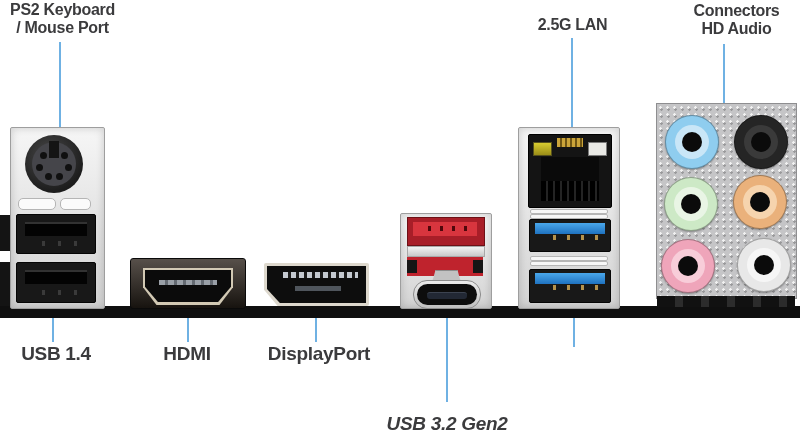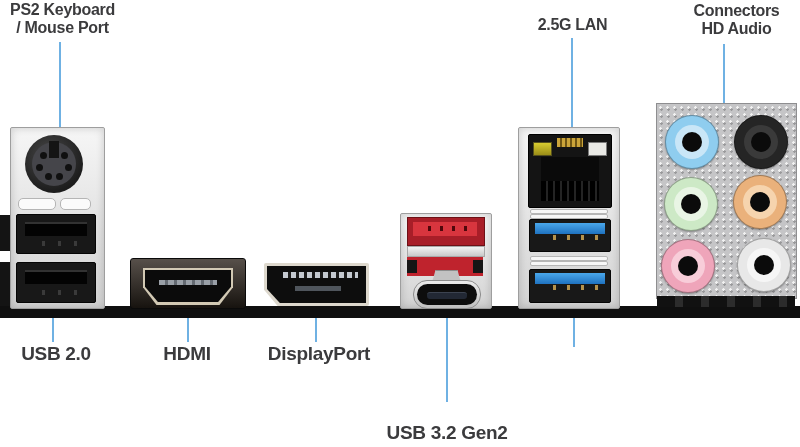--- a/index.html
+++ b/index.html
@@ -39,29 +39,29 @@
   </div>
   <div class="label label-top" style="left:510px;top:16px;width:125px;">
     <div>2.5G LAN</div>
   </div>
   <div class="label label-top" style="left:674px;top:2px;width:125px;">
     <div>Connectors</div>
     <div>HD Audio</div>
   </div>
 
   <div class="label label-bot" style="left:0;top:343px;width:112px;">
-    <div>USB 2.0</div>
+    <div>USB 1.4</div>
   </div>
   <div class="label label-bot" style="left:247px;top:343px;width:144px;">
     <div>DisplayPort</div>
   </div>
   <div class="label label-bot" style="left:131px;top:343px;width:112px;">
     <div>HDMI</div>
   </div>
-  <div class="label label-bot" style="left:375px;top:422px;width:144px;">
+  <div class="label label-bot" style="left:375px;top:413px;width:144px;font-style:italic;">
     <div>USB 3.2 Gen2</div>
   </div>
 
   <div class="arrow-line" style="left:59px;top:42px;height:86px;"></div>
   <div class="ah ah-down" style="left:56px;top:128px;"></div>
 
   <div class="arrow-line" style="left:571px;top:38px;height:100px;"></div>
   <div class="ah ah-down" style="left:568px;top:138px;"></div>
 
   <div class="arrow-line" style="left:723px;top:44px;height:70px;"></div>

